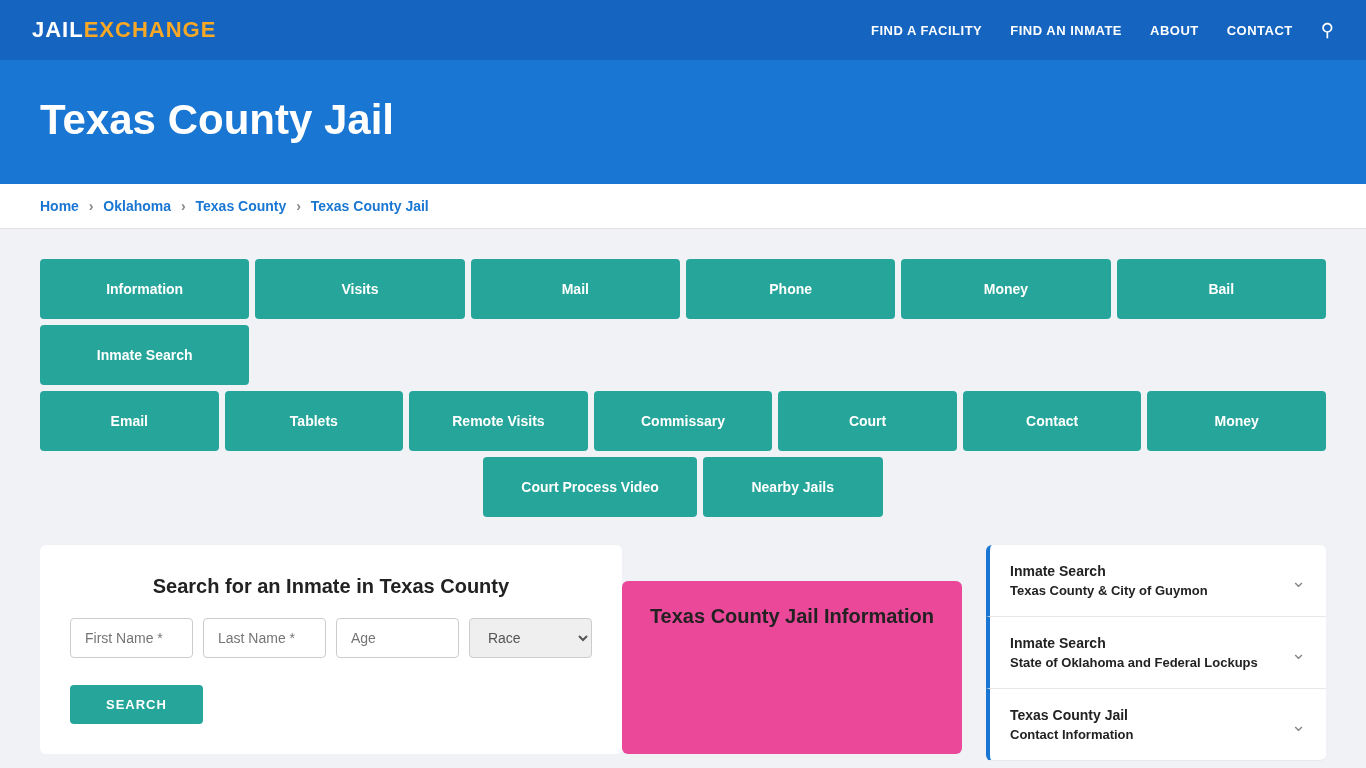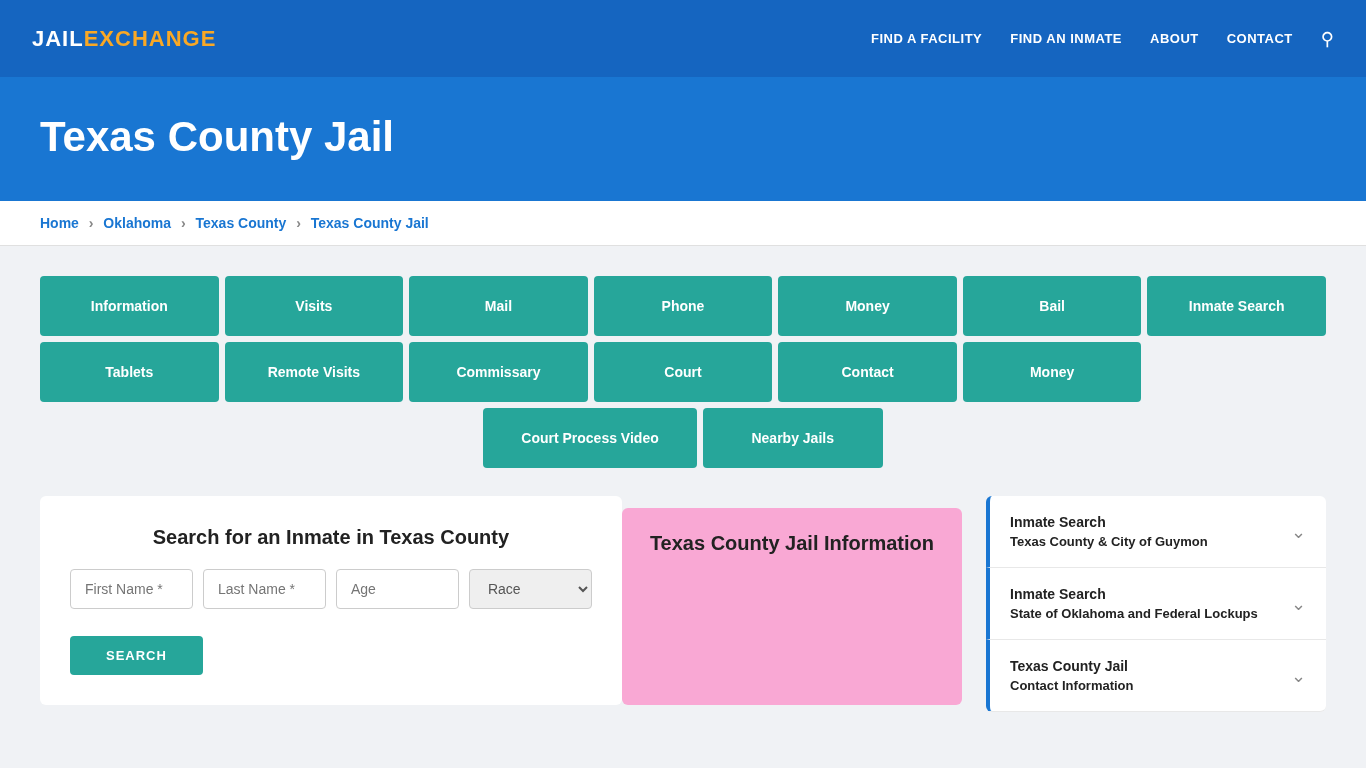--- a/index.html
+++ b/index.html
@@ -5,21 +5,21 @@
     * { box-sizing: border-box; margin: 0; padding: 0; }
     body { font-family: Arial, sans-serif; background: #f0f2f5; color: #333; }
 
     
     nav {
       background: #1565c0;
       display: flex;
       align-items: center;
       justify-content: space-between;
       padding: 0 32px;
-      height: 77px;
+      height: 60px;
     }
     .nav-logo {
       font-size: 22px;
       font-weight: 900;
       color: #fff;
       letter-spacing: 1px;
     }
     .nav-logo span { color: #f9a825; }
     .nav-links {
       display: flex;
@@ -65,21 +65,21 @@
 
     
     .main {
       background: #f0f2f5;
       padding: 30px 40px;
     }
 
     
     .btn-grid {
       display: grid;
-      grid-template-columns: repeat(7, 1fr);
+      grid-template-columns: repeat(6, 1fr);
       gap: 6px;
       margin-bottom: 6px;
     }
     .btn-grid-row2 {
       display: grid;
       grid-template-columns: repeat(7, 1fr);
       gap: 6px;
       margin-bottom: 6px;
     }
     .btn-grid-row3 {
@@ -161,24 +161,24 @@
       padding: 12px 36px;
       font-size: 13px;
       font-weight: 700;
       letter-spacing: 1px;
       cursor: pointer;
       text-transform: uppercase;
     }
 
     
     .info-section {
-      background: #f9a8d4;
+      background: #ec4899;
       border-radius: 6px;
       padding: 24px 28px;
-      margin-top: 12px;
+      margin-top: 36px;
     }
     .info-section h2 {
       font-size: 20px;
       font-weight: 700;
       color: #222;
     }
 
     
     .sidebar {
       width: 340px;
@@ -256,20 +256,21 @@
     <button class="grid-btn">Information</button>
     <button class="grid-btn">Visits</button>
     <button class="grid-btn">Mail</button>
     <button class="grid-btn">Phone</button>
     <button class="grid-btn">Money</button>
     <button class="grid-btn">Bail</button>
     <button class="grid-btn">Inmate Search</button>
   </div>
 
   <div class="btn-grid-row2">
+    <button class="grid-btn">Email</button>
     <button class="grid-btn">Tablets</button>
     <button class="grid-btn">Remote Visits</button>
     <button class="grid-btn">Commissary</button>
     <button class="grid-btn">Court</button>
     <button class="grid-btn">Contact</button>
     <button class="grid-btn">Money</button>
   </div>
 
   <div class="btn-grid-row3">
     <button class="grid-btn-wide">Court Process Video</button>

